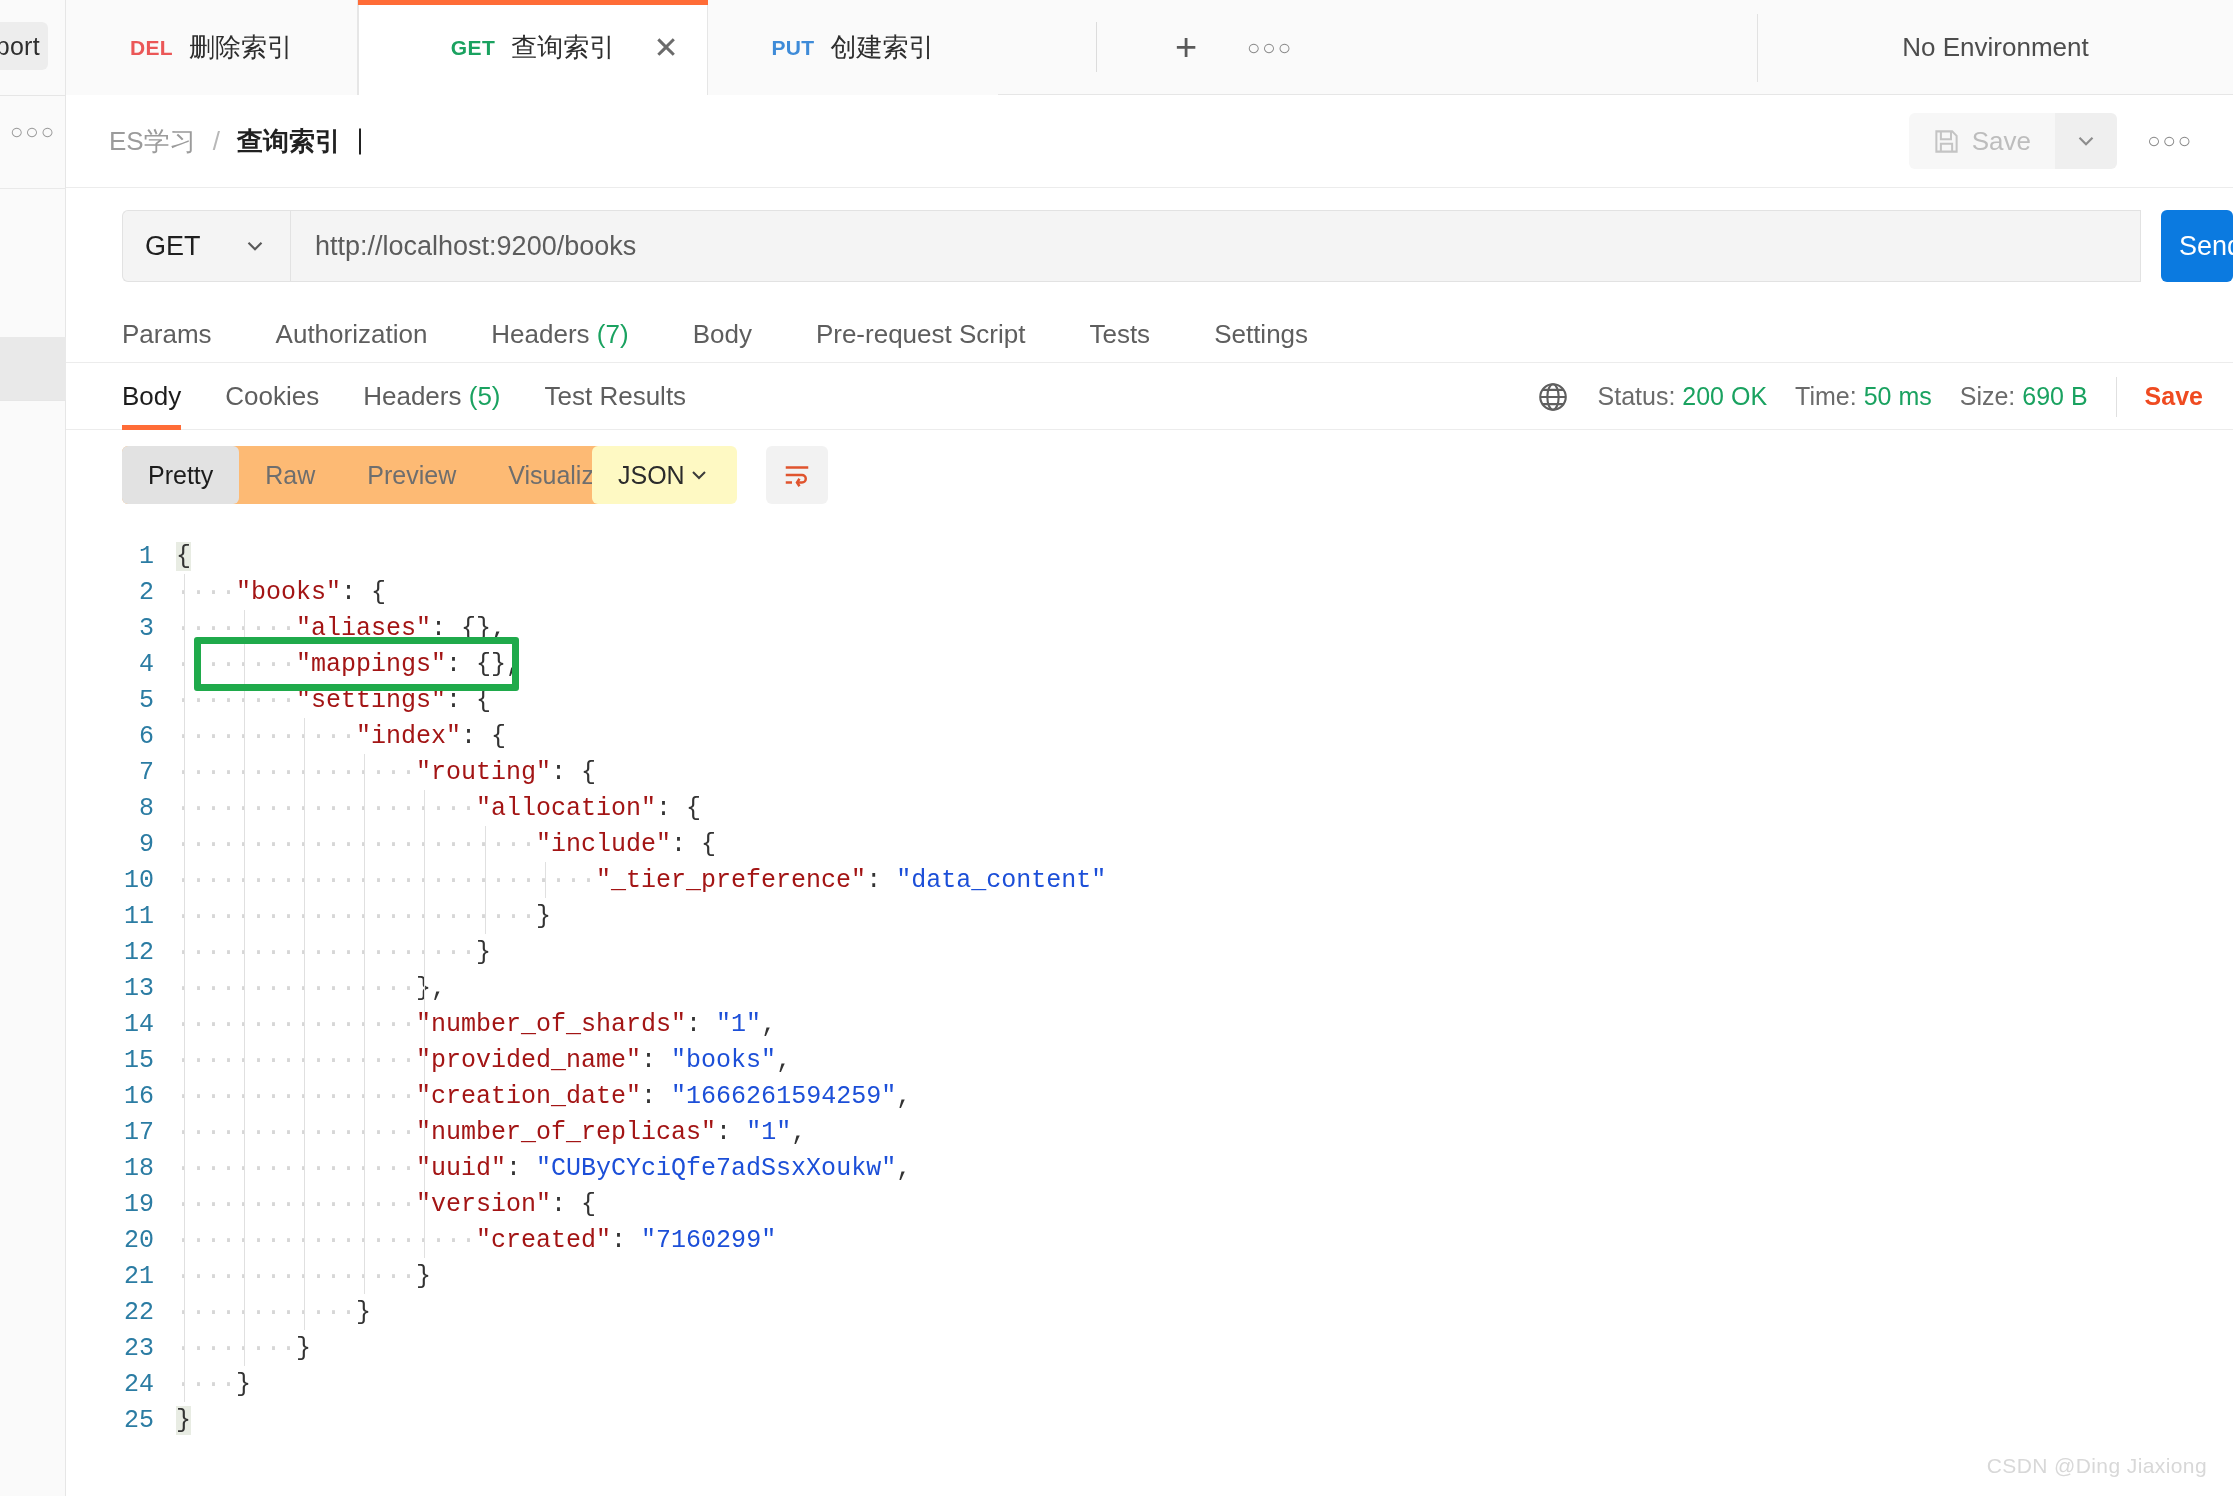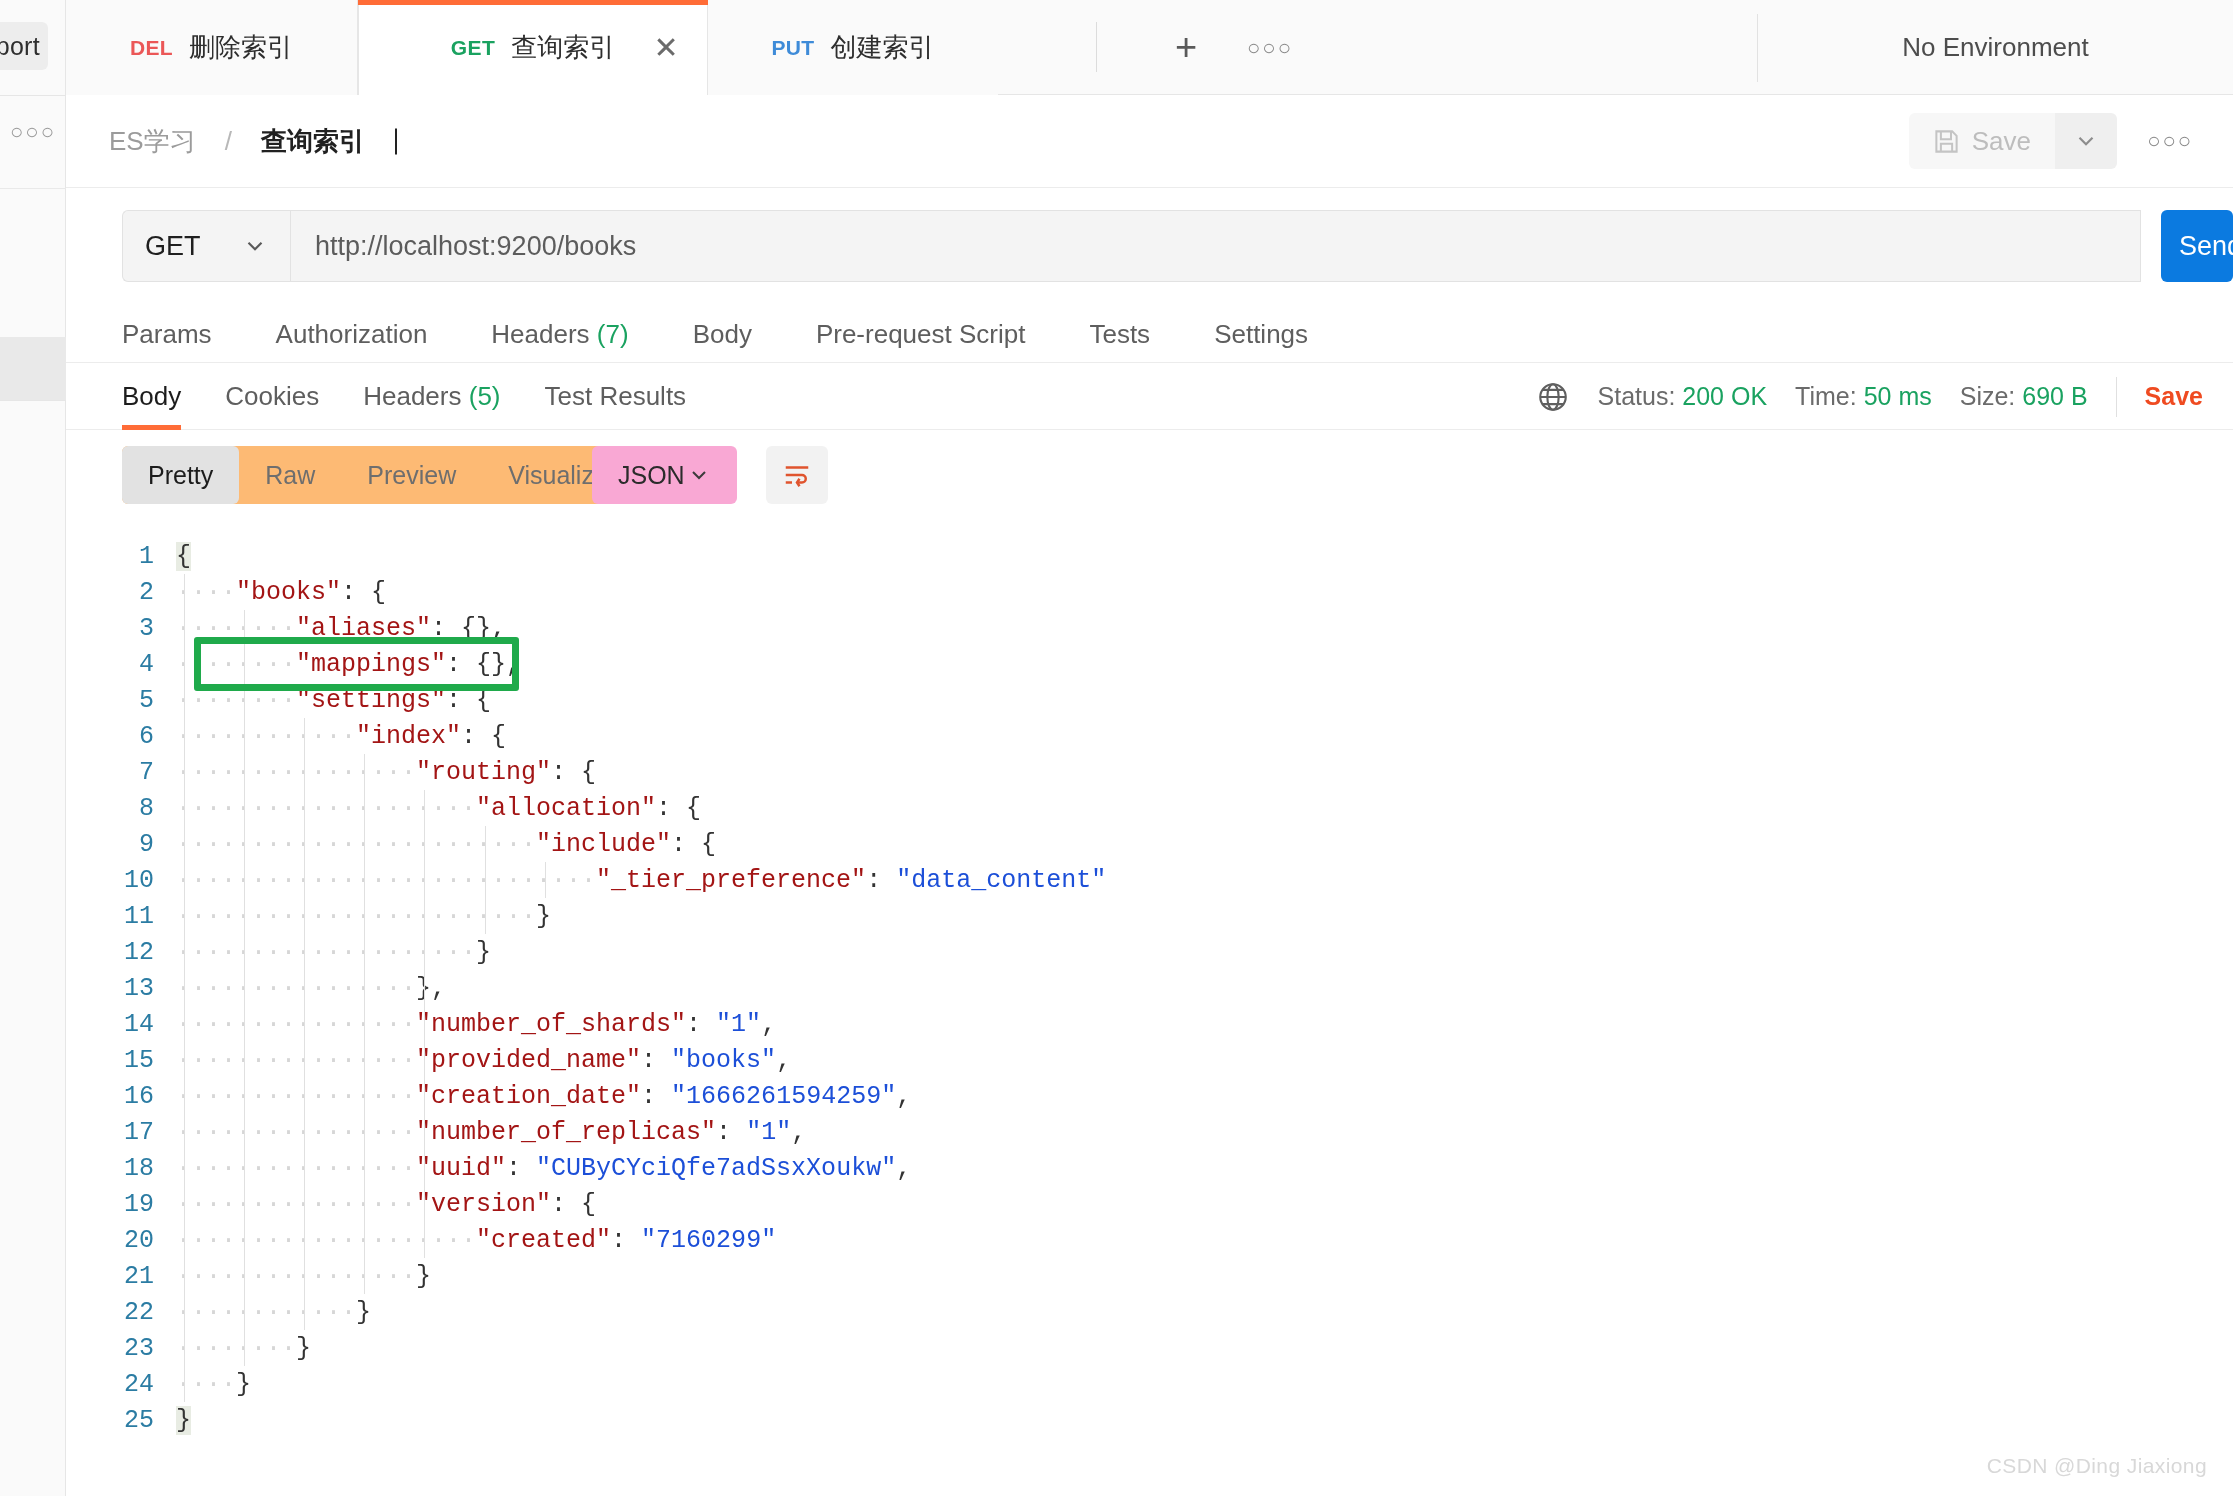--- a/index.html
+++ b/index.html
@@ -79,21 +79,21 @@
     font-size: 26px; color: #4d4d4d;
   }
 
   
   .crumbrow {
     position: absolute; left: 66px; top: 95px; right: 0; height: 93px;
     background: #fff; border-bottom: 1px solid #ececec;
   }
   .crumb {
     position: absolute; left: 43px; top: 50%; transform: translateY(-50%);
-    display: flex; align-items: center; gap: 29px; font-size: 26px;
+    display: flex; align-items: center; gap: 17px; font-size: 26px;
   }
   .crumb-root { color: #9b9b9b; }
   .crumb-sep { color: #b8b8b8; }
   .crumb-leaf { color: #212121; font-weight: bold; }
   .crumb-caret {
     display:inline-block; width:2px; height:26px; background:#222; margin-left:1px;
   }
   .save-wrap {
     position: absolute; right: 116px; top: 50%; transform: translateY(-50%);
     display: flex; align-items: center;
@@ -175,21 +175,21 @@
   .fmtbar { position: absolute; left: 66px; top: 430px; right: 0; height: 90px; background: #fff; }
   .seg {
     position: absolute; left: 56px; top: 16px; height: 58px;
     background: #fdba74; border-radius: 6px; display: flex; align-items: stretch;
   }
   .seg-item {
     display: flex; align-items: center; padding: 0 26px; font-size: 25px; color: #6e6e6e;
   }
   .seg-item.active { background: #e2e2e2; border-radius: 6px; color: #1c1c1c; }
   .json-sel {
-    position: absolute; left: 526px; top: 16px; height: 58px; background: #f9a8d4;
+    position: absolute; left: 526px; top: 16px; height: 58px; background: #fef9c3;
     border-radius: 6px; display: flex; align-items: center; gap: 2px; padding: 0 26px;
     font-size: 25px; color: #2b2b2b;
   }
   .wrap-btn {
     position: absolute; left: 700px; top: 16px; width: 62px; height: 58px;
     background: #f2f2f2; border-radius: 6px; display: flex; align-items: center; justify-content: center;
   }
 
   
   .code {

